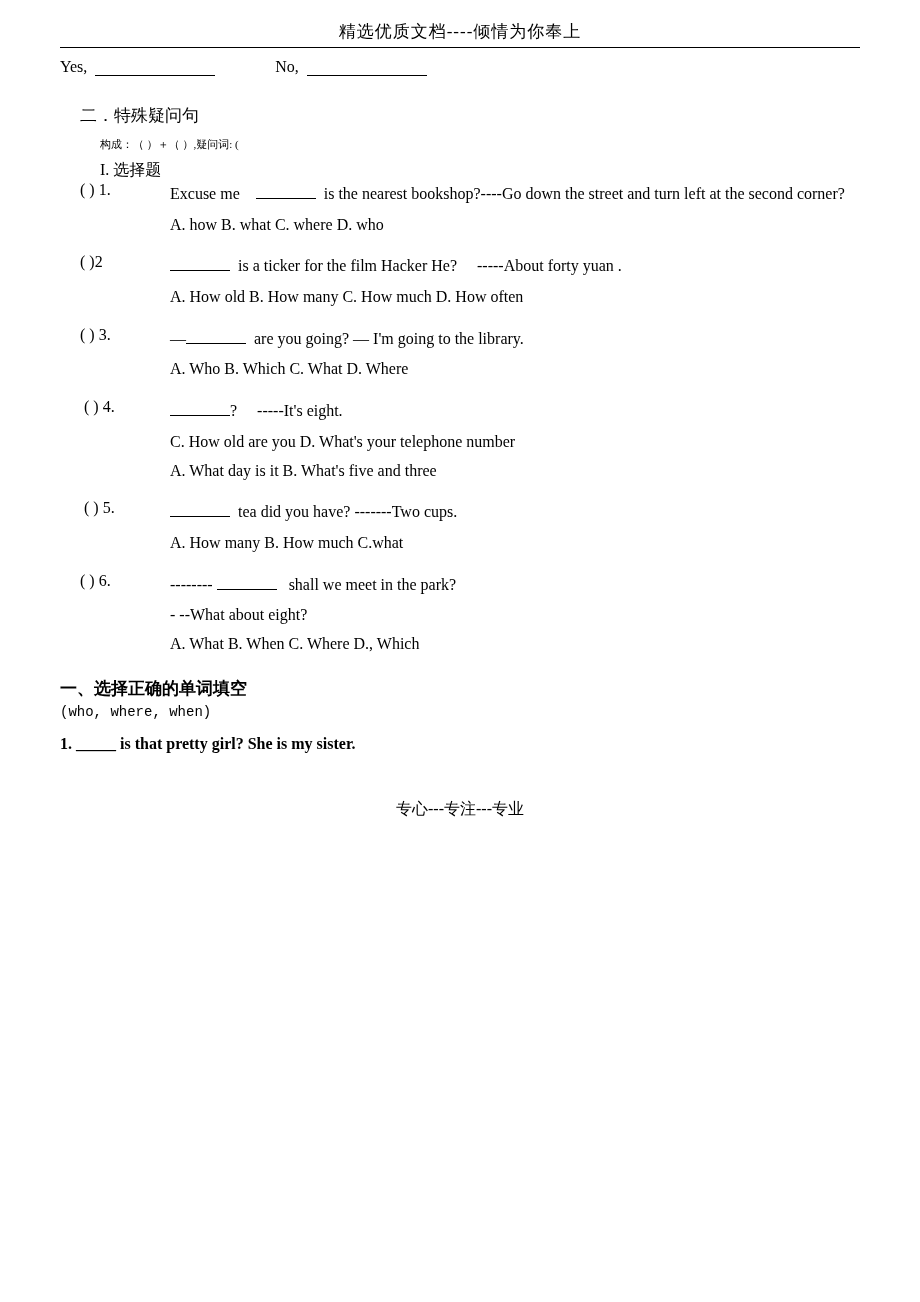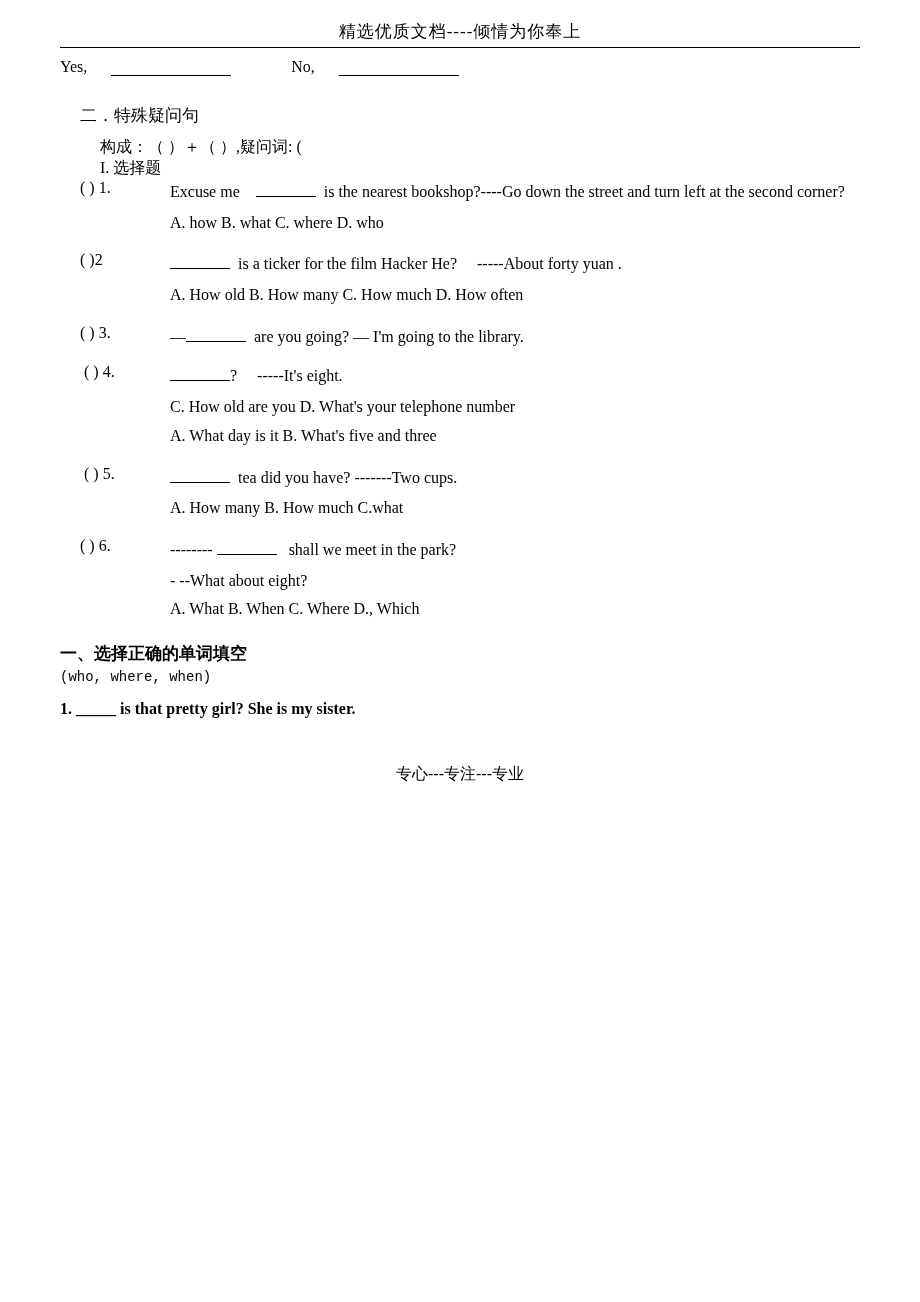--- a/index.html
+++ b/index.html
@@ -28,36 +28,37 @@
     }
     .yes-no-line {
       display: flex;
       gap: 60px;
       margin-bottom: 8px;
       font-size: 16px;
     }
     .yes-no-item {
       display: flex;
       align-items: center;
-      gap: 20px;
+      gap: 4px;
     }
     .blank-long {
       display: inline-block;
       border-bottom: 1px solid #000;
       width: 120px;
       height: 18px;
       margin-left: 4px;
     }
     .section-title {
       font-size: 17px;
       margin-top: 28px;
       margin-bottom: 10px;
     }
     .structure-line {
-      font-size: 16px;
+      margin-bottom: 8px;
+      font-size: 11px;
     }
     .subsection {
       margin-bottom: 0;
       font-size: 16px;
     }
     .question-block {
       margin-bottom: 14px;
     }
     .question-row {
       display: flex;
@@ -151,20 +152,21 @@
     <span class="q-text"><span class="blank-short"></span>&nbsp; is a ticker for the film Hacker He? &nbsp;&nbsp;&nbsp; -----About forty yuan .</span>
   </div>
   <div class="answer-row">A. How old     B. How many      C. How much      D. How often</div>
 </div>
 
 <div class="question-block indent1">
   <div class="question-row">
     <span class="q-num">(      ) 3.</span>
     <span class="q-text">—<span class="blank-short"></span>&nbsp; are you going? — I'm going to the library.</span>
   </div>
+  <div class="answer-row">A. Who      B. Which      C. What      D. Where</div>
 </div>
 
 <div class="question-block indent1">
   <div class="question-row">
     <span class="q-num">&nbsp;(       ) 4.</span>
     <span class="q-text"><span class="blank-short"></span>?&nbsp;&nbsp;&nbsp;&nbsp; -----It's eight.</span>
   </div>
   <div class="answer-row">C. How old are you       D. What's your telephone number</div>
   <div class="answer-row">A. What day is it          B. What's five and three</div>
 </div>

